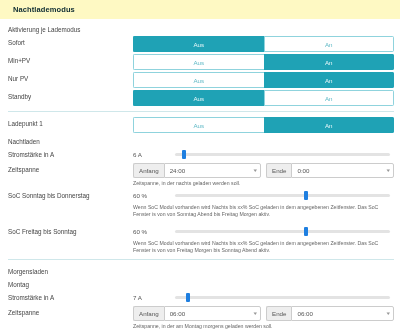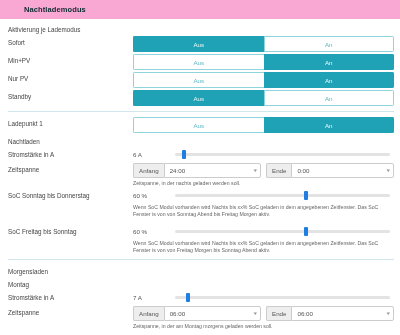--- a/index.html
+++ b/index.html
@@ -13,24 +13,24 @@
   #app {
     width: 400px; height: 335px;
     position: relative;
     overflow: hidden;
     background: #ffffff;
   }
 
   
   .panel-header {
     height: 19px;
-    background: #f9a8d4;
-    display: flex;
-    align-items: center;
-    padding: 0 24px;
+    background: #fef9c3;
+    display: flex;
+    align-items: center;
+    padding: 0 13px;
   }
   .panel-header .title {
     font-size: 7.5px;
     font-weight: bold;
     color: #0d2b31;
     letter-spacing: .1px;
   }
 
   
   .panel-body { padding: 0; }

